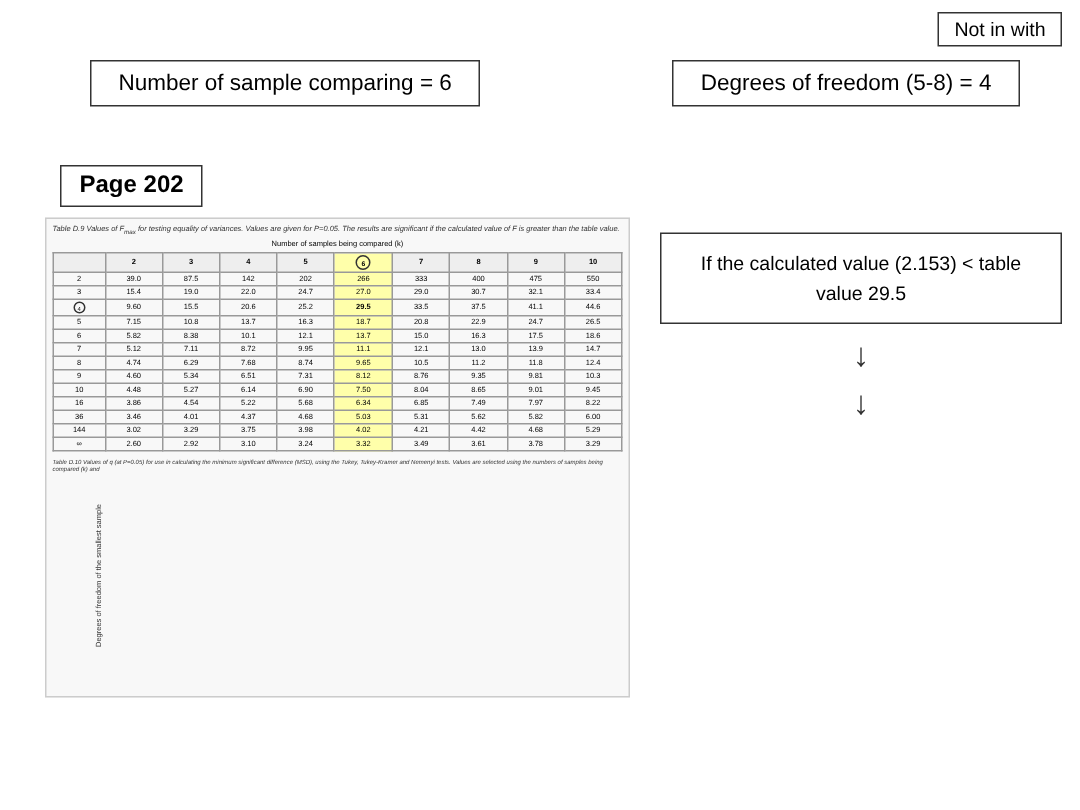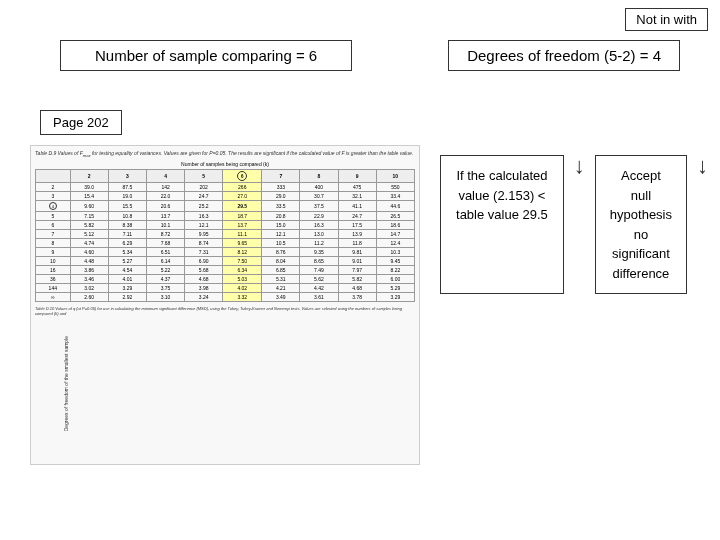--- a/index.html
+++ b/index.html
@@ -30,39 +30,39 @@
       left: 0;
       right: 0;
       display: flex;
       align-items: center;
       justify-content: space-between;
       padding: 0 40px 0 60px;
     }
 
     .sample-box {
       border: 1.5px solid #333;
-      padding: 6px 34px;
-      font-size: 15px;
-      background: #fff;
-    }
-
-    .freedom-box {
-      border: 1.5px solid #333;
       padding: 6px 18px;
       font-size: 15px;
       background: #fff;
     }
 
+    .freedom-box {
+      border: 1.5px solid #333;
+      padding: 6px 18px;
+      font-size: 15px;
+      background: #fff;
+    }
+
     
     .page-label {
       position: absolute;
       top: 110px;
       left: 40px;
-      font-size: 13px;
-      font-weight: normal;
+      font-size: 16px;
+      font-weight: bold;
       border: 1.5px solid #333;
       padding: 4px 12px;
       background: #fff;
     }
 
     
     .textbook-area {
       position: absolute;
       top: 145px;
       left: 30px;
@@ -125,20 +125,21 @@
       font-size: 4px;
     }
 
     
     .right-panel {
       position: absolute;
       top: 155px;
       left: 440px;
       width: 268px;
       display: flex;
+      flex-direction: column;
       gap: 10px;
     }
 
     .info-box {
       border: 1.5px solid #333;
       padding: 10px 14px;
       font-size: 13px;
       background: #fff;
       text-align: center;
       line-height: 1.5;
@@ -164,21 +165,21 @@
 
 <div class="not-in-book">
   <span>Not in with</span>
 </div>
 
 <div class="header-row">
   <div class="sample-box">
     <span>Number of sample comparing = 6</span>
   </div>
   <div class="freedom-box">
-    <span>Degrees of freedom (5-2) = 4</span>
+    <span>Degrees of freedom (5-8) = 4</span>
   </div>
 </div>
 
 <div class="page-label">
   <span>Page 202</span>
 </div>
 
 <div class="textbook-area">
   <div class="textbook-title">
     Table D.9 Values of F<sub>max</sub> for testing equality of variances. Values are given for P=0.05. The results are significant if the calculated value of F is greater than the table value.
@@ -370,20 +371,17 @@
 </div>
 
 <div class="right-panel">
 
   <div class="info-box">
     <span>If the calculated value (2.153) &lt; table value 29.5</span>
   </div>
 
   <div class="arrow-down">↓</div>
 
-  <div class="info-box">
-    <span>Accept null hypothesis<br>no significant difference</span>
-  </div>
 
   <div class="arrow-down">↓</div>
 
 
 </div>
 
 </body></html>

